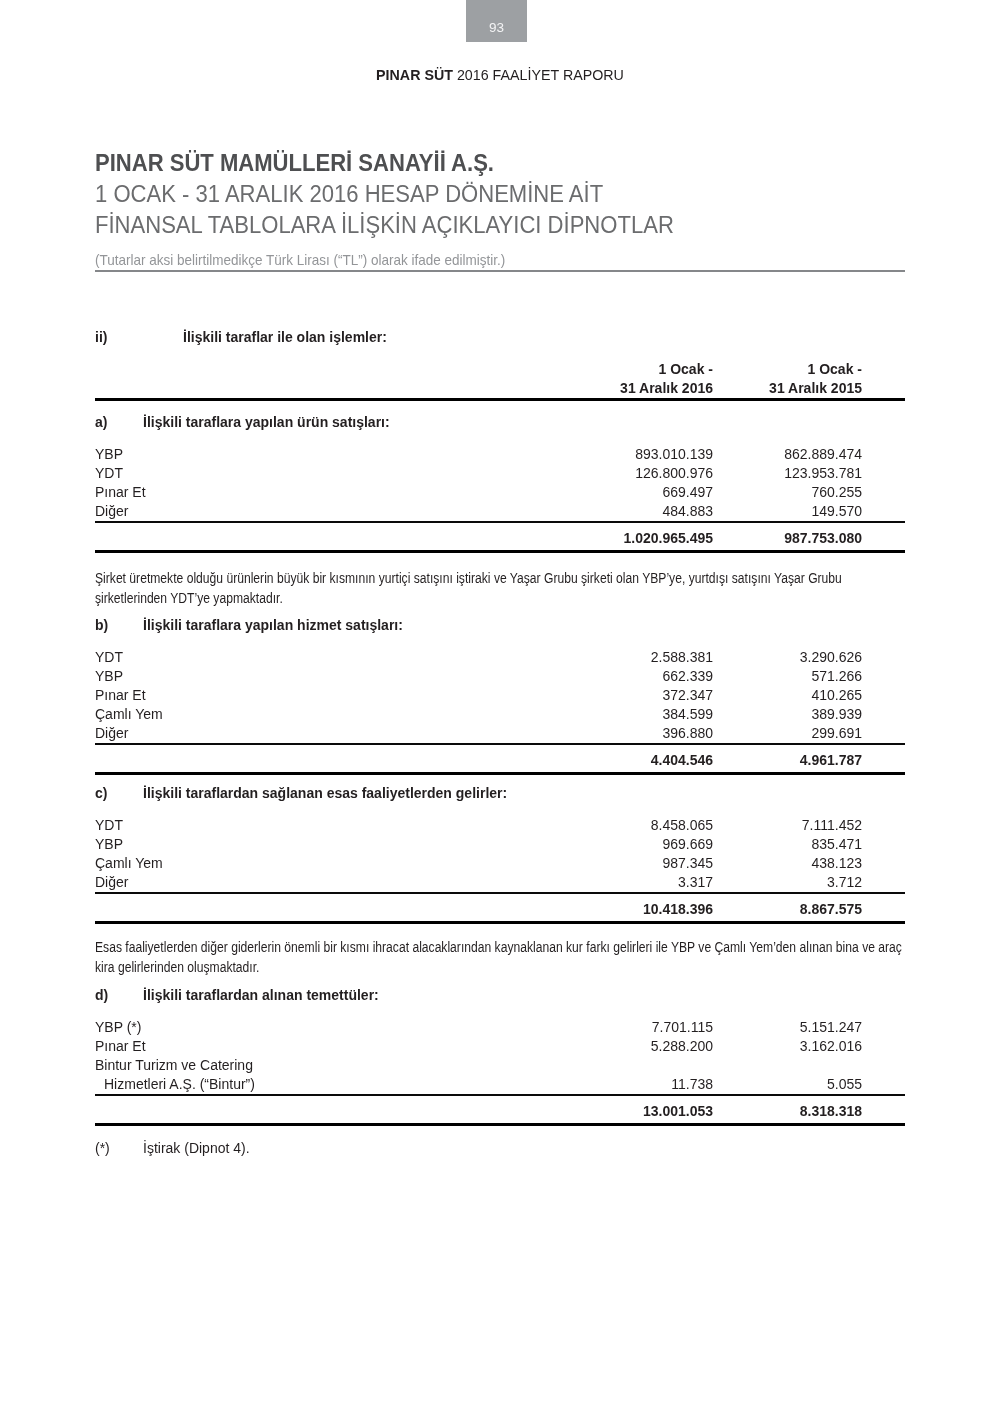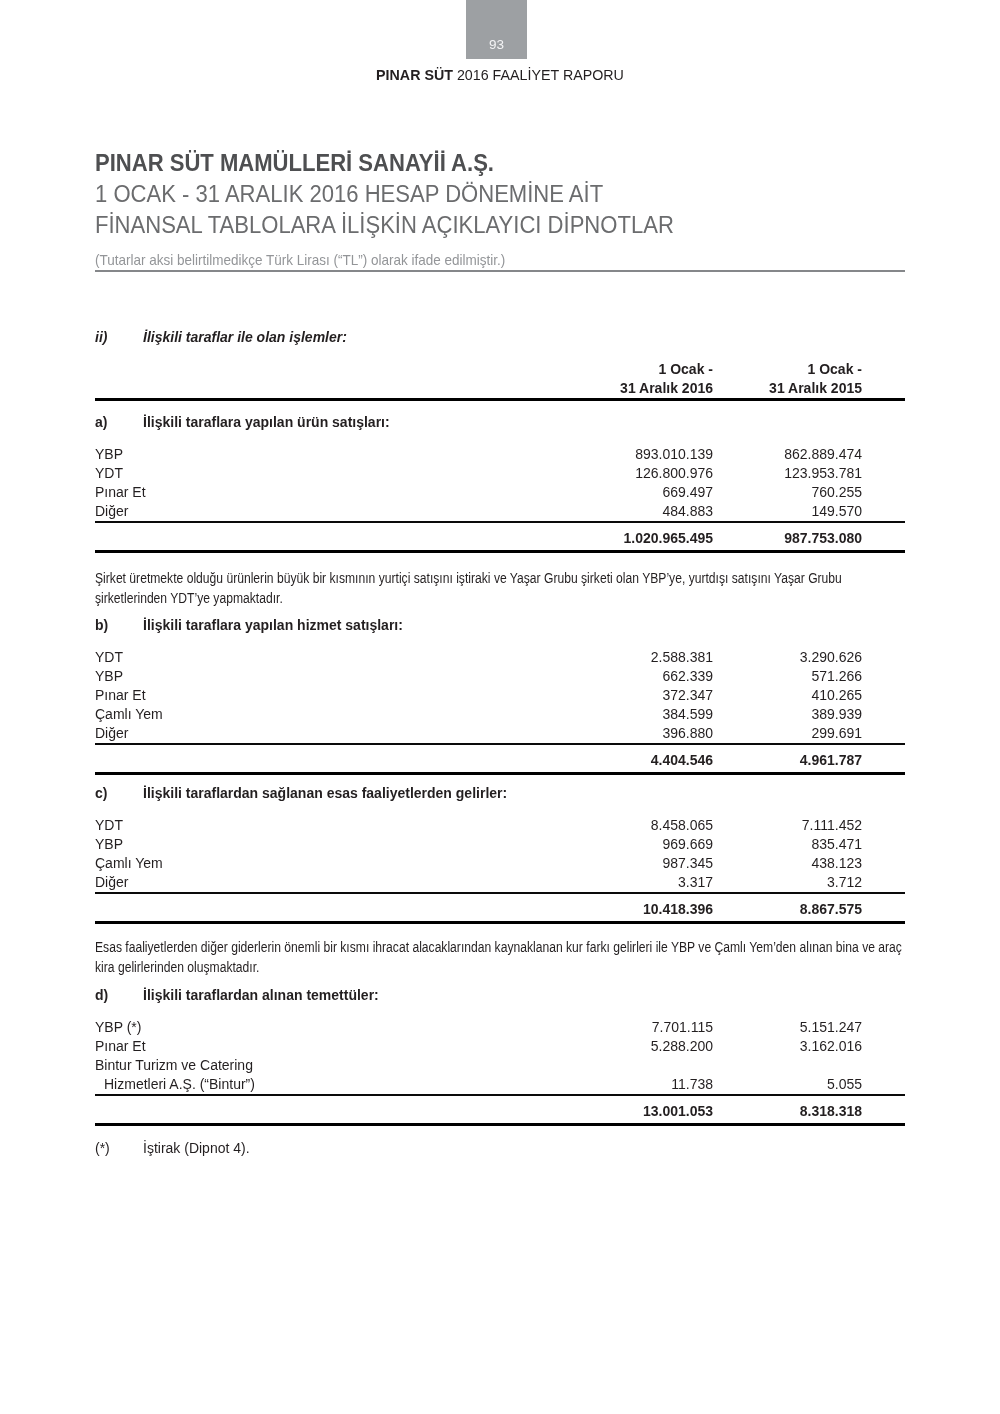--- a/index.html
+++ b/index.html
@@ -3,21 +3,21 @@
 <meta charset="utf-8">
 <style>
   html,body { margin:0; padding:0; background:#ffffff; }
   .page {
     position:relative; width:1000px; height:1414px; background:#ffffff;
     font-family:"Liberation Sans","DejaVu Sans",sans-serif;
     color:#231f20; overflow:hidden;
   }
   
   .pagenum-box {
-    position:absolute; left:466px; top:0; width:61px; height:59px;
+    position:absolute; left:466px; top:0; width:61px; height:42px;
     background:#9da0a3; display:flex; justify-content:center; align-items:flex-end;
   }
   .pagenum-box span { color:#f4f4f5; font-size:13.5px; padding-bottom:7px; }
 
   
   .report-header {
     position:absolute; left:0; top:66px; width:100%;
     text-align:center; font-size:15.5px; color:#231f20;
     transform:scaleX(0.92); transform-origin:center top;
   }
@@ -30,21 +30,21 @@
   .doc-note {
     position:absolute; left:95px; top:251px; font-size:15px; color:#939598;
     transform:scaleX(0.9); transform-origin:left top; white-space:nowrap;
   }
   .note-rule { position:absolute; left:95px; top:270px; width:810px; height:2px; background:#85878a; }
 
   
   .content { position:absolute; left:95px; top:311px; width:810px; font-size:14px; }
 
   .h-dipnot { font-weight:bold; height:16px; line-height:16px; }
-  .sub-row { display:flex; font-weight:bold; font-style:italic; height:16px; line-height:16px; }
+  .sub-row { display:flex; font-weight:bold; height:16px; line-height:16px;gap:40px; }
   .marker { width:48px; flex:0 0 48px; }
 
   .row { display:flex; height:19px; line-height:19px; }
   .lbl { flex:1; }
   .v1 { width:155px; flex:0 0 155px; text-align:right; }
   .v2 { width:149px; flex:0 0 149px; text-align:right; }
   .sp { width:43px; flex:0 0 43px; }
 
   .colhead { font-weight:bold; height:auto; }
   .colhead .cl { line-height:19px; }

